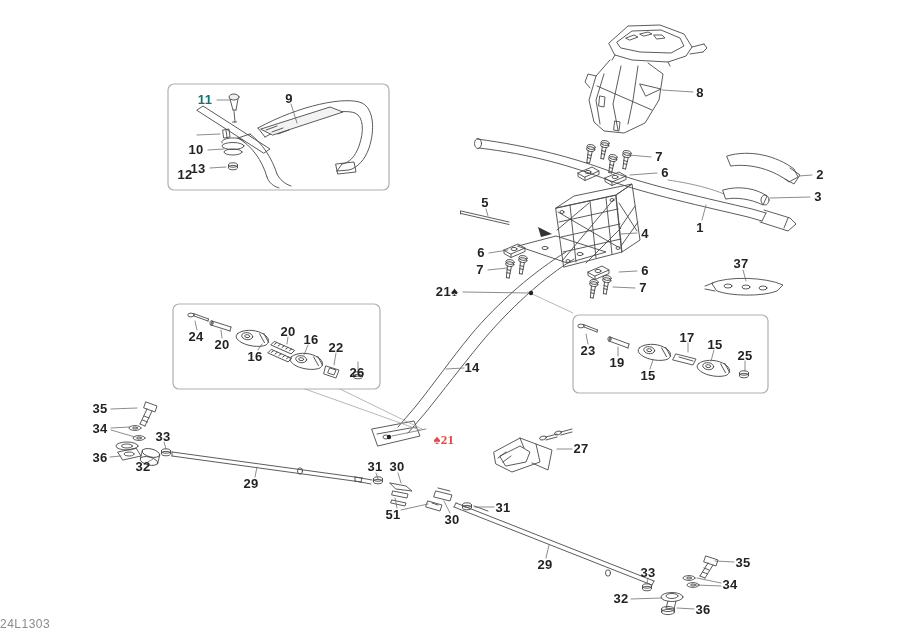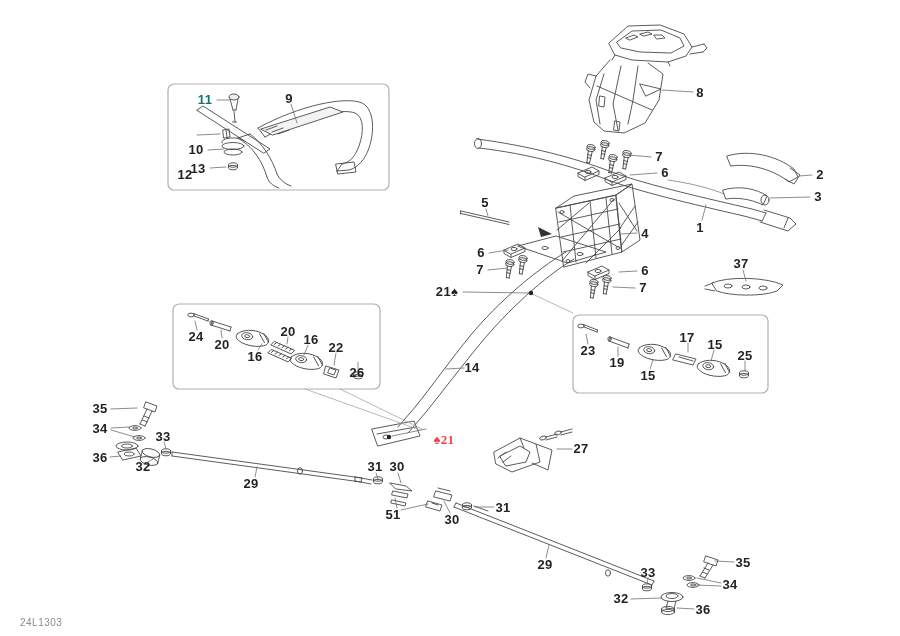--- a/index.html
+++ b/index.html
@@ -7,22 +7,22 @@
     position:relative;width:900px;height:636px;background:#ffffff;overflow:hidden;
     font-family:"Liberation Sans","DejaVu Sans",sans-serif;
   }
   .stage svg{position:absolute;left:0;top:0;}
   .callout{
     position:absolute;transform:translate(-50%,-50%);
     font-size:13px;font-weight:600;color:#232323;letter-spacing:.3px;
     line-height:1;white-space:nowrap;user-select:none;
   }
   .code{
-    position:absolute;left:20px;top:617px;
-    font-size:10px;color:#8b8b8b;letter-spacing:.5px;
+    position:absolute;left:0;top:617px;
+    font-size:12px;color:#8b8b8b;letter-spacing:.5px;
   }
   #leader-layer line{stroke:#6e6e6e;stroke-width:.8;}
 </style>
 </head>
 <body>
 
 <div class="stage">
 
 <svg width="900" height="636" viewBox="0 0 900 636">
   <defs>

